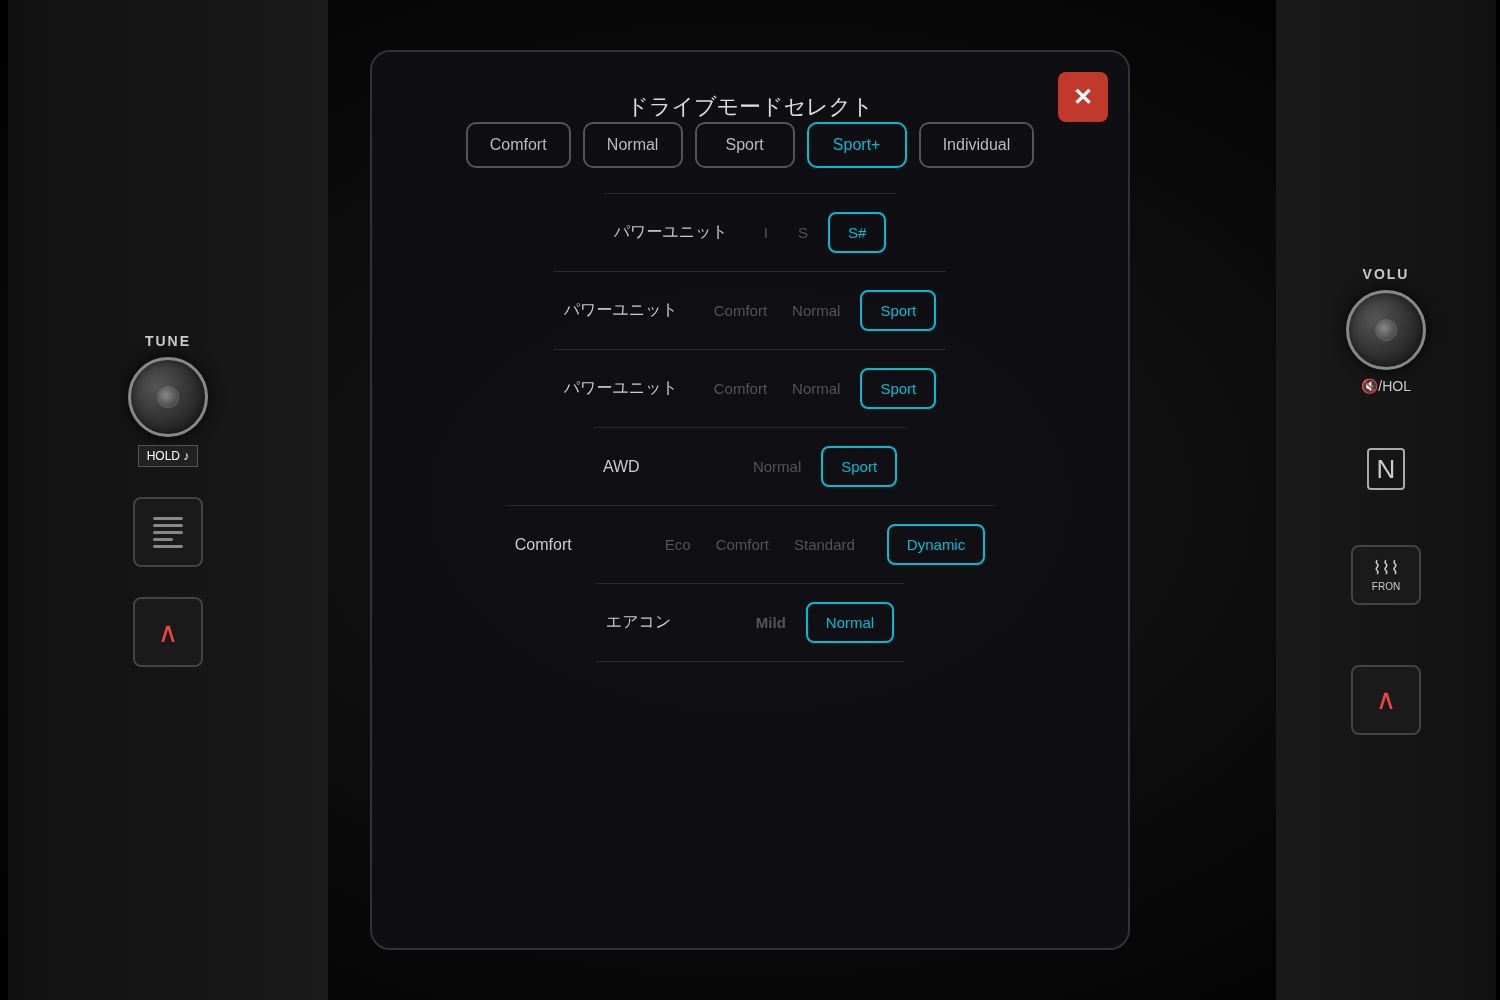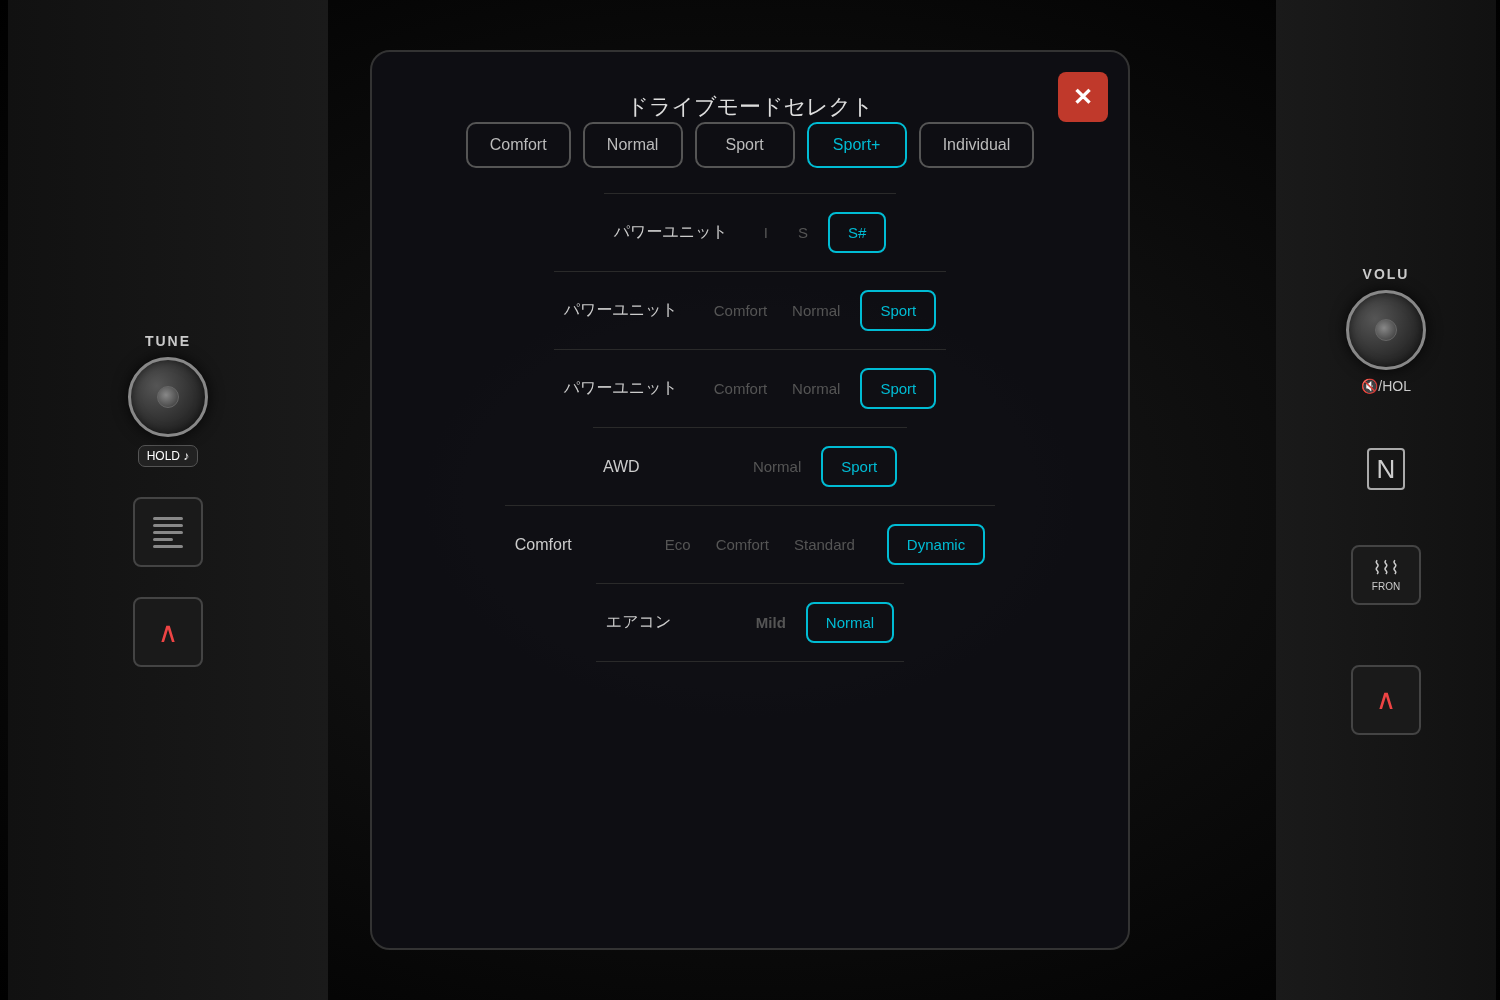--- a/index.html
+++ b/index.html
@@ -76,21 +76,21 @@
       background: radial-gradient(circle at 40% 40%, #888, #333);
       border: 1px solid #666;
     }
 
     .hold-label {
       color: #fff;
       font-size: 12px;
       background: #222;
       border: 1px solid #555;
       padding: 3px 8px;
-      border-radius: 7px;
+      border-radius: 0;
     }
 
     .seat-heat-btn {
       width: 70px;
       height: 70px;
       background: #1a1a1a;
       border: 2px solid #444;
       border-radius: 8px;
       display: flex;
       flex-direction: column;

